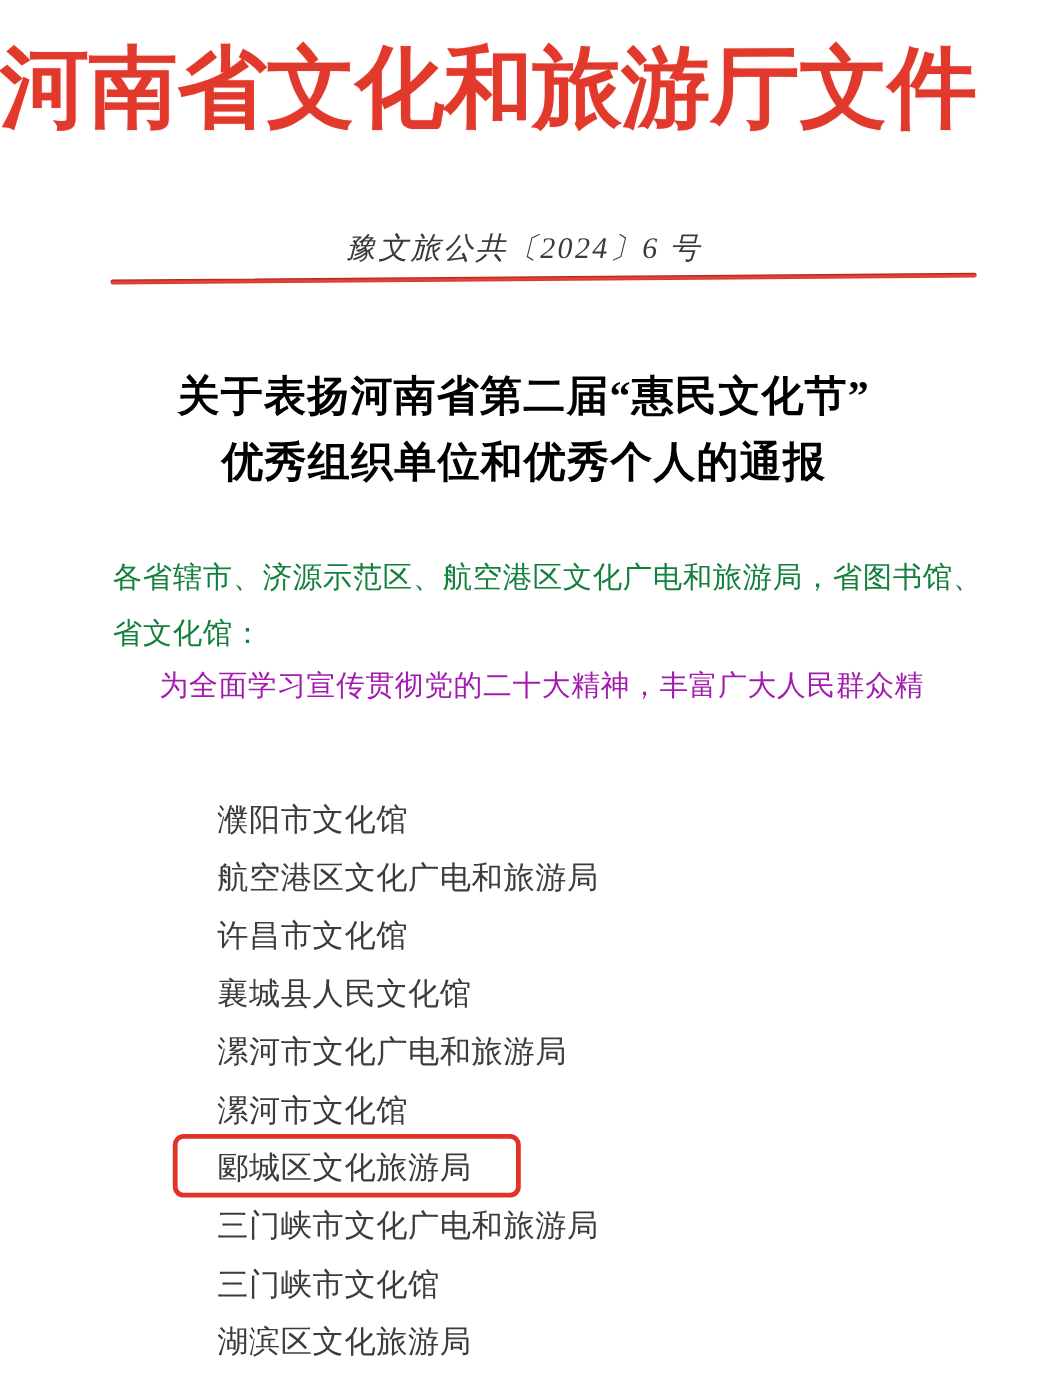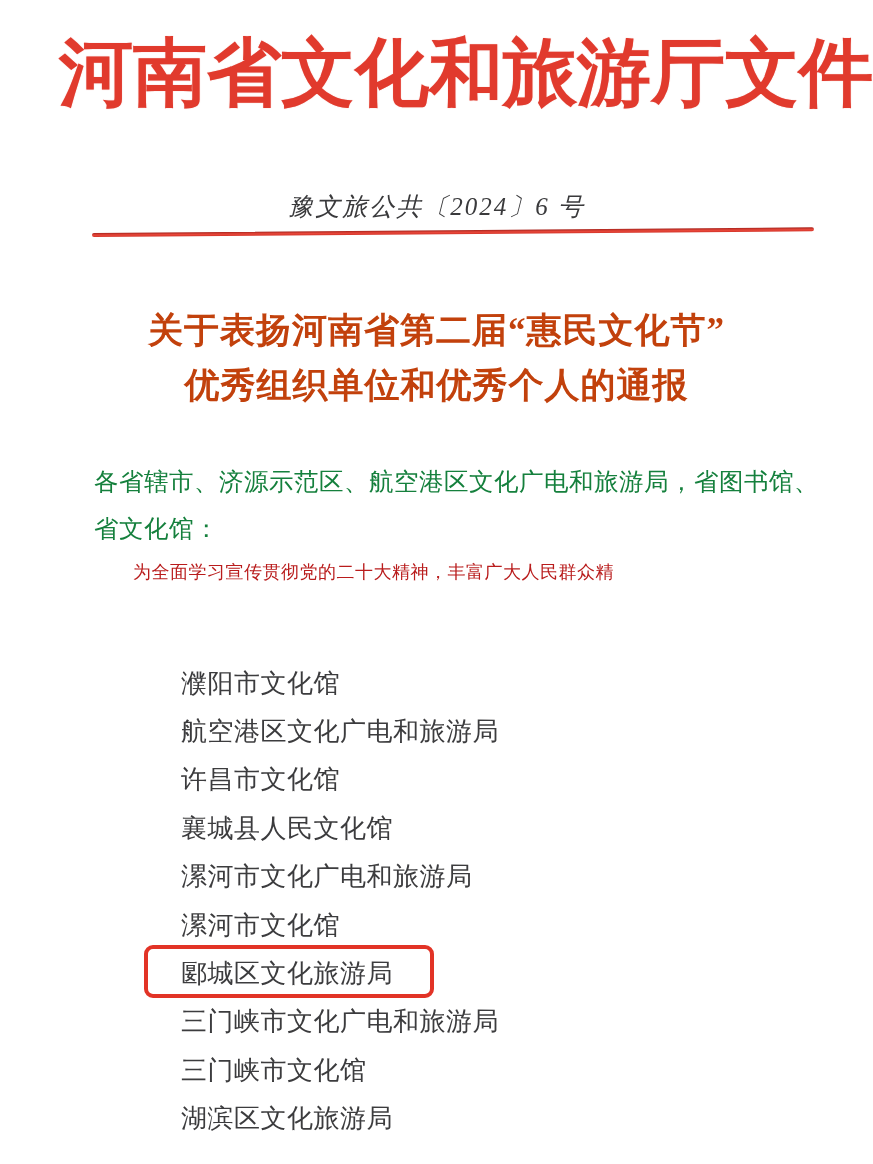--- a/index.html
+++ b/index.html
@@ -13,28 +13,27 @@
   .page {
     position: absolute; inset: 0;
     background: #ffffff;
     overflow: hidden;
   }
 
   
   .letterhead-title {
     position: absolute;
     top: 24px; left: 0; right: 0;
-    text-align: right;
+    text-align: left;
     font-size: 74px;
     font-weight: bold;
     color: #e13a2d;
     letter-spacing: 0px;
     white-space: nowrap;
     text-shadow: 0 0 1px rgba(225,58,45,.45);
-    margin-left: 12px;
   }
 
   .doc-number {
     position: absolute;
     top: 190px; left: 0; right: 0;
     text-align: center;
     font-size: 25px;
     color: #3a3a3c;
     letter-spacing: 2px;
     white-space: nowrap;
@@ -52,41 +51,41 @@
   }
 
   
   .notice-title {
     position: absolute;
     top: 303px; left: 0; right: 0;
     text-align: center;
     font-size: 35px;
     line-height: 55px;
     font-weight: bold;
-    color: #c2410c;
+    color: #000000;
     letter-spacing: 1px;
     white-space: nowrap;
   }
 
   
   .salutation {
     position: absolute;
     top: 458px; left: 94px; right: 60px;
     font-size: 24.5px;
     line-height: 47px;
     color: #15803d;
     letter-spacing: 0.5px;
     white-space: nowrap;
   }
   .body-excerpt {
     position: absolute;
     top: 549px; left: 133px; right: 60px;
-    font-size: 18px;
+    font-size: 24px;
     line-height: 47px;
-    color: #b91c1c;
+    color: #a21caf;
     letter-spacing: 0.5px;
     white-space: nowrap;
   }
 
   
   .honor-list {
     position: absolute;
     top: 659px; left: 165px; right: 40px;
     list-style: none;
   }

